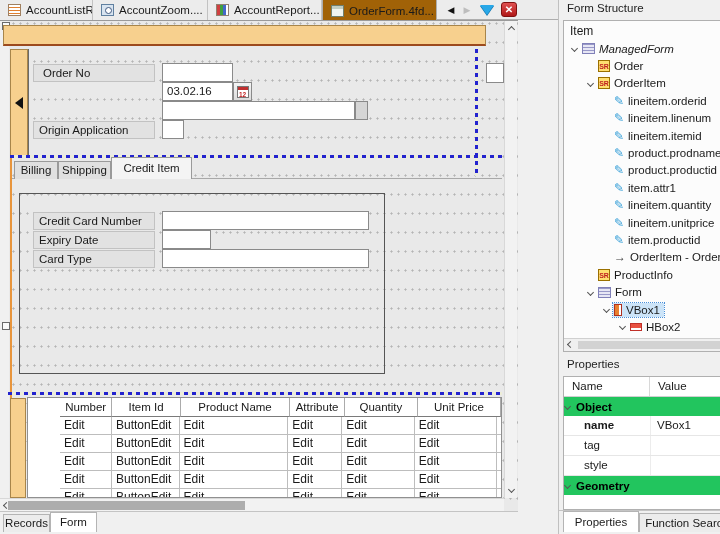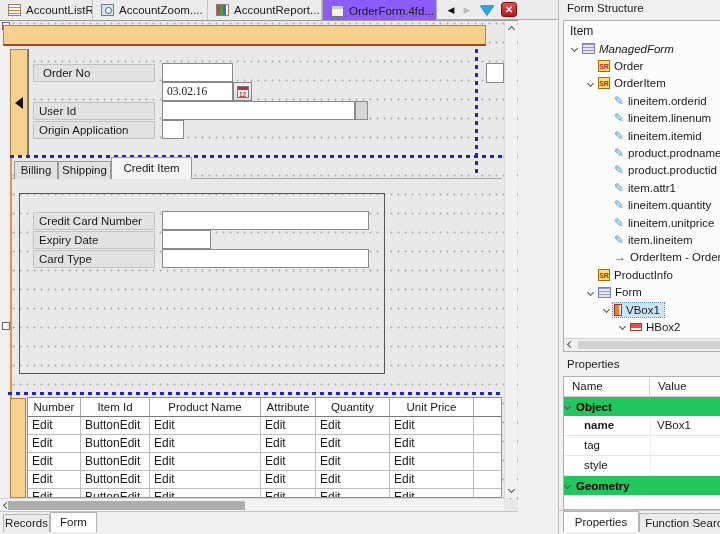--- a/index.html
+++ b/index.html
@@ -6,21 +6,21 @@
   body { font-family:"Liberation Sans", sans-serif; background:#D8D8D8; }
   .app { position:relative; width:720px; height:534px; background:#F0F0F0; overflow:hidden;
          font-size:11.5px; color:#1a1a1a; }
 
   
   .tabbar { position:absolute; left:0; top:0; width:720px; height:20px; background:#ECECEC;
             border-bottom:1px solid #ADADAD; display:flex; }
   .doc-tabs { display:flex; height:20px; }
   .doc-tab { display:flex; align-items:center; padding-left:8px; height:20px;
              border-right:1px solid #C2C2C2; background:#ECECEC; cursor:default; }
-  .doc-tab.active { background:#8b5cf6; border-left:1px solid #ADADAD; border-right:1px solid #ADADAD; height:21px; }
+  .doc-tab.active { background:#a16207; border-left:1px solid #ADADAD; border-right:1px solid #ADADAD; height:21px; }
   .doc-tab .lbl { white-space:nowrap; overflow:hidden; }
   .ti { display:inline-block; width:13px; height:12px; margin-right:5px; flex:none; }
   .ti-report-list { border:1px solid #A08060; background:repeating-linear-gradient(180deg,#fff 0 2px,#E08030 2px 3px); }
   .ti-zoom-window { border:1px solid #6080A0; background:#D8E4F0; position:relative; }
   .ti-zoom-window::after { content:""; position:absolute; right:1px; bottom:1px; width:5px; height:5px;
                            border:1px solid #405880; border-radius:50%; background:#fff; }
   .ti-report-chart { border:1px solid #908070;
       background:linear-gradient(90deg,#D04040 0 3px,#40A040 3px 6px,#4468C8 6px 9px,#fff 9px); }
   .ti-form-window { border:1px solid #708070; background:linear-gradient(180deg,#C2CEC2 0 3px,#F0F4F0 3px); }
   .tab-nav { display:flex; align-items:center; gap:4px; padding-left:8px; }
@@ -65,21 +65,21 @@
   .ftab { position:absolute; height:18px; top:140px; background:#E0E0E0; border:1px solid #9A9A9A;
           border-bottom:none; text-align:center; line-height:17px; }
   .ftab.active { top:136px; height:22px; background:#F4F4F4; line-height:21px; z-index:3; }
   .ftab-base { left:12px; top:157px; width:490px; height:1px; background:#A8A8A8; }
 
   .groupbox { left:19px; top:172px; width:366px; height:181px; border:1px solid #555; }
 
   
   .dtable { left:27px; top:376px; width:475px; height:101px; background:#fff; border:1px solid #909090;
             overflow:hidden; }
-  .drow { display:flex; }
+  .drow { display:flex;padding-left:32px; }
   .dhead .dcell { height:19px; border-right:1px solid #ABABAB; border-bottom:1px solid #7A7A7A;
                   text-align:center; line-height:18px; }
   .dbody .dcell { height:18px; border-right:1px solid #BDBDBD; border-bottom:1px solid #BDBDBD;
                   line-height:17px; padding-left:4px; font-size:12px; }
   .dcell.fill { border-right:none; flex:1; }
 
   
   .sb { background:#F2F2F2; }
   .vsb { left:504px; top:0; width:13px; height:477px; border-left:1px solid #D8D8D8; }
   .hsb { left:0; top:477px; width:504px; height:14px; border-top:1px solid #D8D8D8; }
@@ -179,25 +179,24 @@
     <div class="abs orange topbar"></div>
     <div class="abs orange leftbar">
       <span class="collapse-arrow"></span>
     </div>
     <div class="abs orange-vline"></div>
     <div class="abs form-vline"></div>
     <div class="abs handle" style="left:2px;top:301px;"></div>
     <div class="abs orange tablebar"></div>
 
     <div class="abs flabel" style="top:43px;padding-left:9px;">Order No</div>
-    <div class="abs flabel" style="top:81px;">User Id</div>
     <div class="abs flabel" style="top:100px;">Origin Application</div>
 
     <div class="abs finput" style="left:162px;top:42px;width:71px;height:19px;"></div>
-    <div class="abs finput" style="left:162px;top:61px;width:71px;height:19px;font-family:Liberation Serif, serif;">03.02.16</div>
+    <div class="abs finput" style="left:162px;top:61px;width:71px;height:19px;">03.02.16</div>
     <div class="abs cal-btn">
       <span class="cal">12</span>
     </div>
     <div class="abs finput" style="left:162px;top:80px;width:193px;height:19px;"></div>
     <div class="abs fbtn" style="left:355px;top:80px;width:13px;height:19px;"></div>
     <div class="abs finput" style="left:162px;top:99px;width:22px;height:19px;"></div>
     <div class="abs finput" style="left:486px;top:42px;width:18px;height:20px;"></div>
 
     <div class="abs dashV" style="left:475px;top:28px;height:127px;"></div>
     <div class="abs dashH" style="left:10px;top:134px;width:492px;"></div>
@@ -389,21 +388,21 @@
             <span class="chevslot"></span>
             <span class="tinner">
               <span class="ico-pencil">✎</span>
               <span class="tlabel">lineitem.unitprice</span>
             </span>
           </div>
           <div class="trow" style="padding-left: 36px;">
             <span class="chevslot"></span>
             <span class="tinner">
               <span class="ico-pencil">✎</span>
-              <span class="tlabel">item.lineitem</span>
+              <span class="tlabel">item.productid</span>
             </span>
           </div>
           <div class="trow" style="padding-left: 36px;">
             <span class="chevslot"></span>
             <span class="tinner">
               <span class="ico-link">→</span>
               <span class="tlabel">OrderItem - Order</span>
             </span>
           </div>
           <div class="trow" style="padding-left: 20px;">

